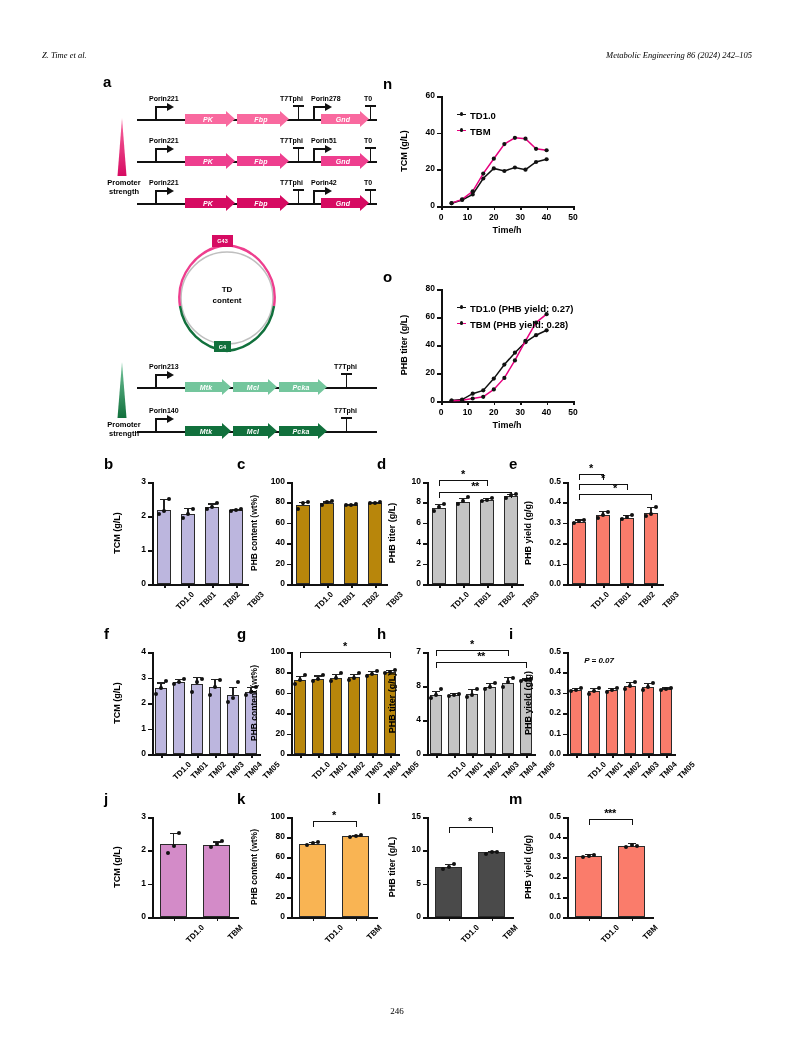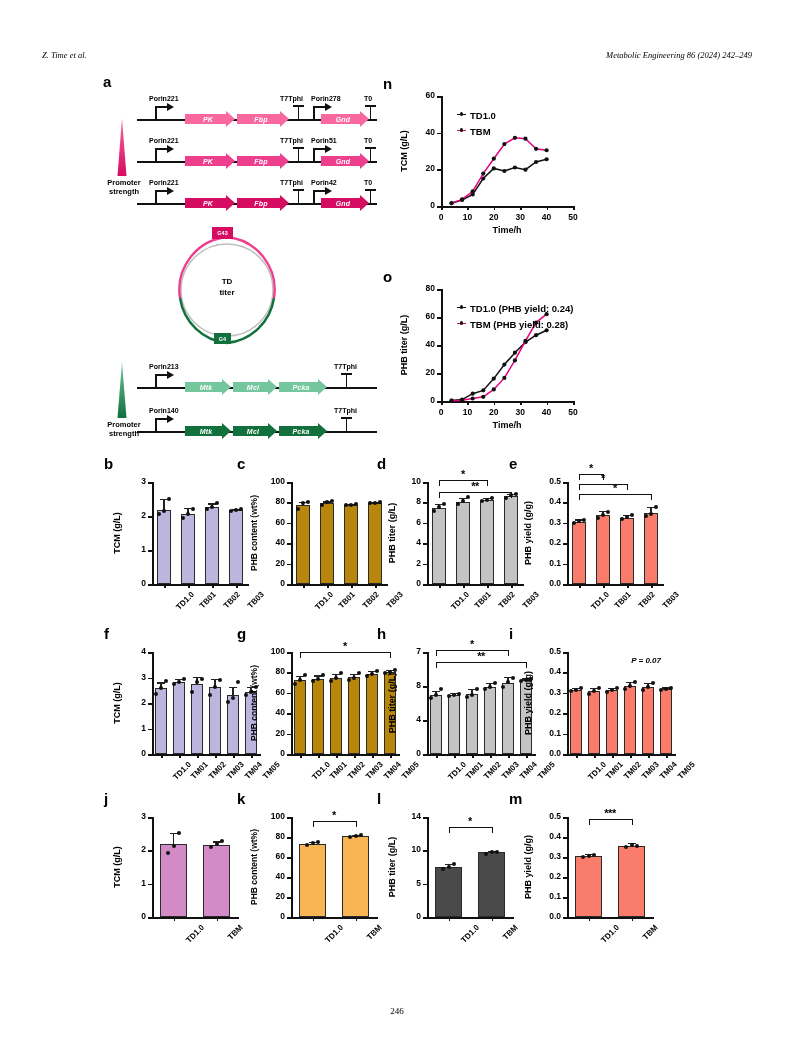--- a/index.html
+++ b/index.html
@@ -37,21 +37,21 @@
   .promoter .head{position:absolute;left:12px;top:-3px;width:0;height:0;
     border-left:7px solid #111;border-top:4px solid transparent;border-bottom:4px solid transparent;}
   .plabel{position:absolute;font-size:7px;font-weight:bold;white-space:nowrap;}
   .term{position:absolute;}
   .term .tv{position:absolute;left:4.5px;top:0;width:1.8px;height:15px;background:#111;}
   .term .th{position:absolute;left:0;top:0;width:11px;height:1.8px;background:#111;}
   .tlabel{position:absolute;font-size:7px;font-weight:bold;white-space:nowrap;}
   .strengthtxt{position:absolute;font-size:7.5px;font-weight:bold;line-height:9px;text-align:center;}
 
   
-  .genome{position:absolute;left:55px;top:152px;width:130px;height:120px;}
+  .genome{position:absolute;left:55px;top:160px;width:130px;height:120px;}
   .gcircle{position:absolute;left:50%;top:50%;transform:translate(-50%,-50%);}
   .gtext{position:absolute;left:0;top:46px;width:130px;text-align:center;
     font-size:8px;font-weight:bold;line-height:11px;}
   .gtag{position:absolute;display:flex;align-items:center;justify-content:center;
     color:#fff;font-size:5.5px;font-weight:bold;}
   .axis-y{position:absolute;background:#111;width:1.6px;}
   .axis-x{position:absolute;background:#111;height:1.6px;}
   .tick{position:absolute;background:#111;height:1.5px;width:4px;}
   .tickv{position:absolute;background:#111;width:1.5px;height:4px;}
   .ytl{position:absolute;font-size:8.5px;font-weight:bold;text-align:right;white-space:nowrap;}
@@ -79,21 +79,21 @@
   .legdot{position:absolute;width:3.6px;height:3.6px;border-radius:50%;}
   svg{overflow:visible;}
 </style>
 </head>
 <body>
 
 <div class="page">
 
   <div class="runhead">
     <div class="left">Z. Time et al.</div>
-    <div class="right">Metabolic Engineering 86 (2024) 242–249</div>
+    <div class="right">Metabolic Engineering 86 (2024) 242–105</div>
   </div>
 
   <div class="panelA">
     <div class="plab" style="left:-4px;top:-4px;">a</div>
     <div id="panelA-body">
         <div class="row" style="top: 10px;">
           <div class="backbone"></div>
           <div class="promoter" style="left: 18px; top: 18px; width: 20px; height: 14px;">
             <div class="vert"></div>
             <div class="horz"></div>
@@ -205,21 +205,21 @@
           </svg></div>
         <div class="strengthtxt" style="left: -8px; top: 100px; width: 50px;">Promoter<br>strength</div>
         <div class="genome">
           <svg class="gcircle" width="122" height="112" viewBox="0 0 122 112">
             <circle cx="61" cy="56" r="46" fill="none" stroke="#BFBFBF" stroke-width="1.6"></circle>
             <path d="M61 3 A53 53 0 0 1 108 64" fill="none" stroke="#EE3E8E" stroke-width="2.4"></path>
             <path d="M61 3 A53 53 0 0 0 14 64" fill="none" stroke="#EE3E8E" stroke-width="2.4"></path>
             <path d="M108 64 A53 53 0 0 1 61 109" fill="none" stroke="#11703C" stroke-width="2.4"></path>
             <path d="M14 64 A53 53 0 0 0 61 109" fill="none" stroke="#11703C" stroke-width="2.4"></path>
           </svg>
-          <div class="gtext"><span>TD</span><br><span>titer</span></div>
+          <div class="gtext"><span>TD</span><br><span>content</span></div>
           <div class="gtag" style="left:50px;top:-3px;width:21px;height:12px;background:#D60B62;">G43</div>
           <div class="gtag" style="left:52px;top:103px;width:17px;height:11px;background:#11703C;">G4</div>
         </div>
         <div class="row" style="top: 278px;">
           <div class="backbone"></div>
           <div class="promoter" style="left: 18px; top: 18px; width: 20px; height: 14px;">
             <div class="vert"></div>
             <div class="horz"></div>
             <div class="head"></div>
           </div>
@@ -380,21 +380,21 @@
           <circle cx="98.24000000000001" cy="131.8" r="2.1" fill="#111"></circle>
           <circle cx="108.80000000000001" cy="124.38" r="2.1" fill="#111"></circle>
           <circle cx="119.36" cy="112.9" r="2.1" fill="#111"></circle>
           <circle cx="129.92000000000002" cy="95.4" r="2.1" fill="#111"></circle>
           <circle cx="140.48000000000002" cy="75.80000000000001" r="2.1" fill="#111"></circle>
           <circle cx="151.04" cy="57.60000000000001" r="2.1" fill="#111"></circle>
           <circle cx="161.60000000000002" cy="49.2" r="2.1" fill="#111"></circle>
         </svg>
         <div class="legdash" style="left: 72px; top: 42px; width: 9px; background: rgb(17, 17, 17);"></div>
         <div class="legdot" style="left: 74.5px; top: 40.3px; background: rgb(17, 17, 17);"></div>
-        <div class="legend-item" style="left: 85px; top: 38px;">TD1.0 (PHB yield: 0.24)</div>
+        <div class="legend-item" style="left: 85px; top: 38px;">TD1.0 (PHB yield: 0.27)</div>
         <div class="legdash" style="left: 72px; top: 58px; width: 9px; background: rgb(230, 0, 126);"></div>
         <div class="legdot" style="left: 74.5px; top: 56.3px; background: rgb(17, 17, 17);"></div>
         <div class="legend-item" style="left: 85px; top: 54px;">TBM (PHB yield: 0.28)</div>
       </div>
       <div style="position: absolute; left: 108px; top: 460px; width: 176px; height: 182px;">
         <div class="plab" style="left: -4px; top: -4px;">b</div>
         <div class="axis-y" style="left: 44px; top: 22px; height: 103px;"></div>
         <div class="axis-x" style="left: 44px; top: 124px; width: 97px;"></div>
         <div class="tick" style="left: 40px; top: 124px;"></div>
         <div class="ytl" style="left: 10px; top: 118px; width: 28px;">0</div>
@@ -886,21 +886,21 @@
         <div class="xtl-rot" style="left: 135px; top: 130px;">TM04</div>
         <div class="tickv" style="left: 131px; top: 124px;"></div>
         <div class="bar" style="left: 143.42px; top: 59.128px; width: 11.16px; height: 64.872px; background: rgb(250, 124, 107);"></div>
         <div class="errbar" style="left: 148.4px; top: 57.496px; height: 1.632px;"></div>
         <div class="errcap" style="left: 145px; top: 57.496px; width: 8px;"></div>
         <div class="dot" style="left: 141.8px; top: 58.352px;"></div>
         <div class="dot" style="left: 147.3px; top: 57.128px;"></div>
         <div class="dot" style="left: 152.2px; top: 55.7px;"></div>
         <div class="xtl-rot" style="left: 153px; top: 130px;">TM05</div>
         <div class="tickv" style="left: 149px; top: 124px;"></div>
-        <div class="ptext" style="left: 67.28px; top: 26px; margin-left: 47px;">P = 0.07</div>
+        <div class="ptext" style="left: 67.28px; top: 26px;">P = 0.07</div>
       </div>
       <div style="position: absolute; left: 108px; top: 795px; width: 166px; height: 180px;">
         <div class="plab" style="left: -4px; top: -4px;">j</div>
         <div class="axis-y" style="left: 44px; top: 22px; height: 101px;"></div>
         <div class="axis-x" style="left: 44px; top: 122px; width: 87px;"></div>
         <div class="tick" style="left: 40px; top: 122px;"></div>
         <div class="ytl" style="left: 10px; top: 116px; width: 28px;">0</div>
         <div class="tick" style="left: 40px; top: 88.6667px;"></div>
         <div class="ytl" style="left: 10px; top: 82.6667px; width: 28px;">1</div>
         <div class="tick" style="left: 40px; top: 55.3333px;"></div>
@@ -969,21 +969,21 @@
         <div class="plab" style="left: -6px; top: -4px;">l</div>
         <div class="axis-y" style="left: 44px; top: 22px; height: 101px;"></div>
         <div class="axis-x" style="left: 44px; top: 122px; width: 87px;"></div>
         <div class="tick" style="left: 40px; top: 122px;"></div>
         <div class="ytl" style="left: 10px; top: 116px; width: 28px;">0</div>
         <div class="tick" style="left: 40px; top: 88.6667px;"></div>
         <div class="ytl" style="left: 10px; top: 82.6667px; width: 28px;">5</div>
         <div class="tick" style="left: 40px; top: 55.3333px;"></div>
         <div class="ytl" style="left: 10px; top: 49.3333px; width: 28px;">10</div>
         <div class="tick" style="left: 40px; top: 22px;"></div>
-        <div class="ytl" style="left: 10px; top: 16px; width: 28px;">14</div>
+        <div class="ytl" style="left: 10px; top: 16px; width: 28px;">15</div>
         <div class="ytitle" style="left: 4px; top: 122px; width: 100px; text-align: center; font-size: 9px;">PHB titer (g/L)</div>
         <div class="bar" style="left: 52.17px; top: 72px; width: 26.66px; height: 50px; background: rgb(74, 74, 74);"></div>
         <div class="errbar" style="left: 64.9px; top: 68.6667px; height: 3.33333px;"></div>
         <div class="errcap" style="left: 61.5px; top: 68.6667px; width: 8px;"></div>
         <div class="dot" style="left: 58.3px; top: 72px;"></div>
         <div class="dot" style="left: 63.8px; top: 70px;"></div>
         <div class="dot" style="left: 68.7px; top: 67.3333px;"></div>
         <div class="xtl-rot" style="left: 69.5px; top: 128px;">TD1.0</div>
         <div class="tickv" style="left: 65.5px; top: 122px;"></div>
         <div class="bar" style="left: 95.17px; top: 57.3333px; width: 26.66px; height: 64.6667px; background: rgb(74, 74, 74);"></div>

